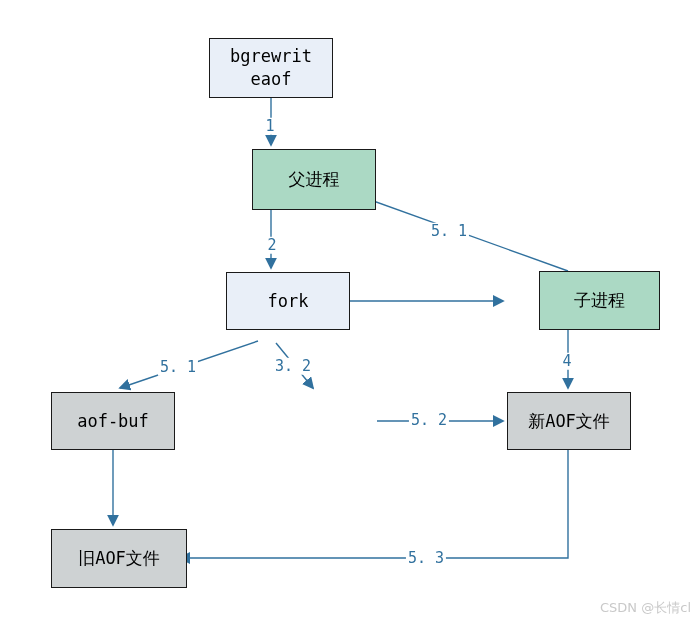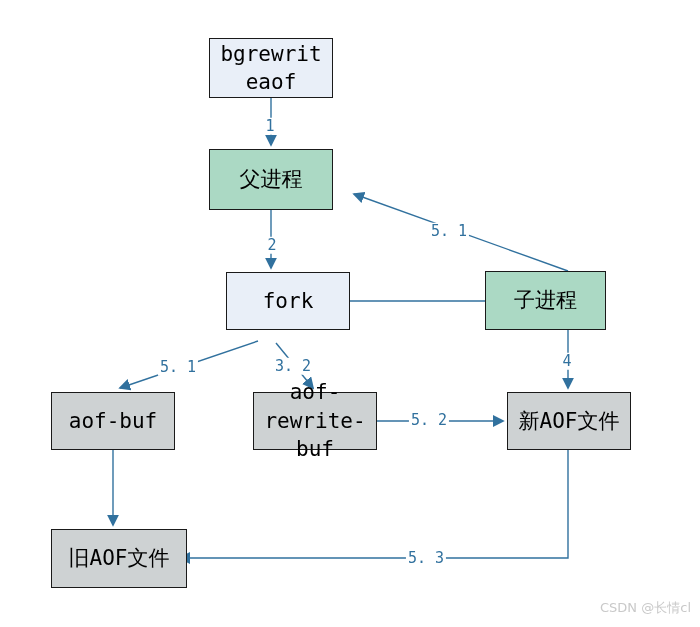--- a/index.html
+++ b/index.html
@@ -18,27 +18,27 @@
     background:var(--bg);
     font-family:"DejaVu Sans Mono","DejaVu Sans",sans-serif;
     overflow:hidden;
   }
   #edges{position:absolute;left:0;top:0;width:700px;height:627px;}
   .node{
     position:absolute;
     border:1px solid var(--box-border);
     display:flex;align-items:center;justify-content:center;
     text-align:center;
-    font-size:21px;color:#000;
+    font-size:17px;color:#000;
     line-height:1.35;
-    padding:0 6px;box-sizing:border-box;
+    padding:0 16px;box-sizing:border-box;
     word-break:break-word;
   }
   .node.blue{background:var(--fill-blue);}
-  .node.green{background:var(--fill-green);}
+  .node.green{background:var(--fill-green);margin-left:43px;}
   .node.gray{background:var(--fill-gray);}
   .edge-label{
     position:absolute;
     transform:translate(-50%,-50%);
     background:var(--bg);
     color:var(--arrow);
     font-size:15px;
     padding:0 2px;
     white-space:nowrap;
     line-height:1.1;
@@ -76,25 +76,24 @@
       <polyline points="568,450 568,558 180,558" marker-end="url(#arrow)"></polyline>
     </g>
   </svg>
 
   <div class="node blue" style="left:209px;top:38px;width:124px;height:60px">bgrewriteaof</div>
 
   <div class="node green" style="left:209px;top:149px;width:124px;height:61px">父进程</div>
 
   <div class="node blue" style="left:226px;top:272px;width:124px;height:58px">fork</div>
 
-  <div class="node green" style="left:485px;top:271px;width:121px;height:59px">子进程</div>
+  <div class="node green" style="left:496px;top:271px;width:121px;height:59px">子进程</div>
 
   <div class="node gray" style="left:51px;top:392px;width:124px;height:58px">aof-buf</div>
 
-  <div class="node gray" style="left:253px;top:392px;width:124px;height:58px">aof-rewrite-buf</div>
 
   <div class="node gray" style="left:507px;top:392px;width:124px;height:58px">新AOF文件</div>
 
   <div class="node gray" style="left:51px;top:529px;width:136px;height:59px">旧AOF文件</div>
 
   <div class="edge-label" style="left:270px;top:126px">1</div>
   <div class="edge-label" style="left:272px;top:245px">2</div>
   <div class="edge-label" style="left:178px;top:367px">5. 1</div>
   <div class="edge-label" style="left:293px;top:366px">3. 2</div>
   <div class="edge-label" style="left:449px;top:231px">5. 1</div>

